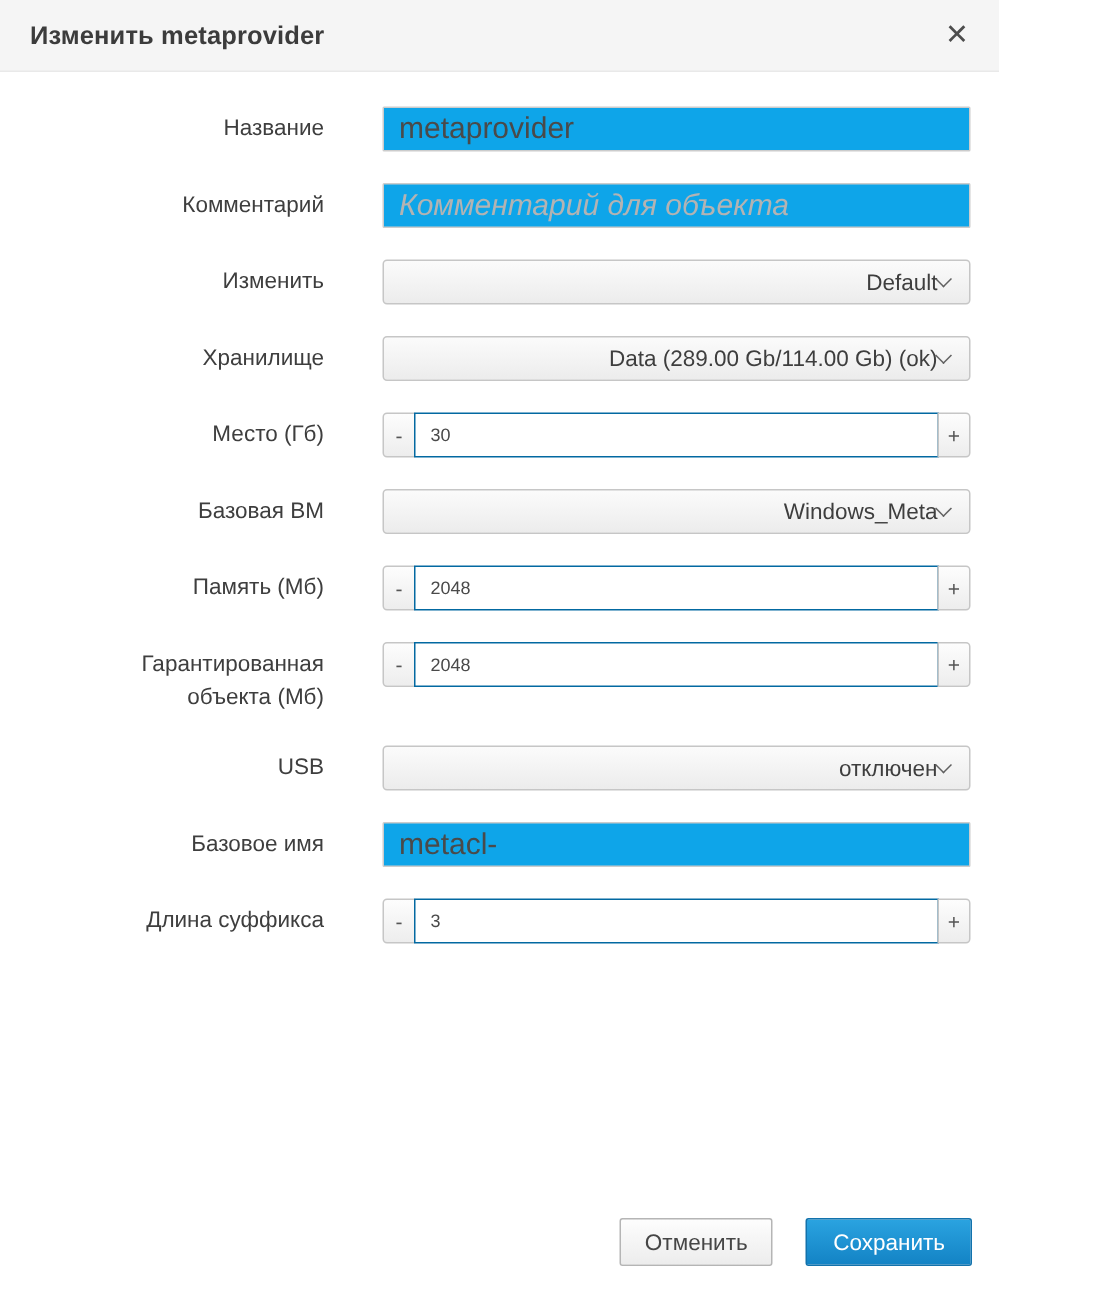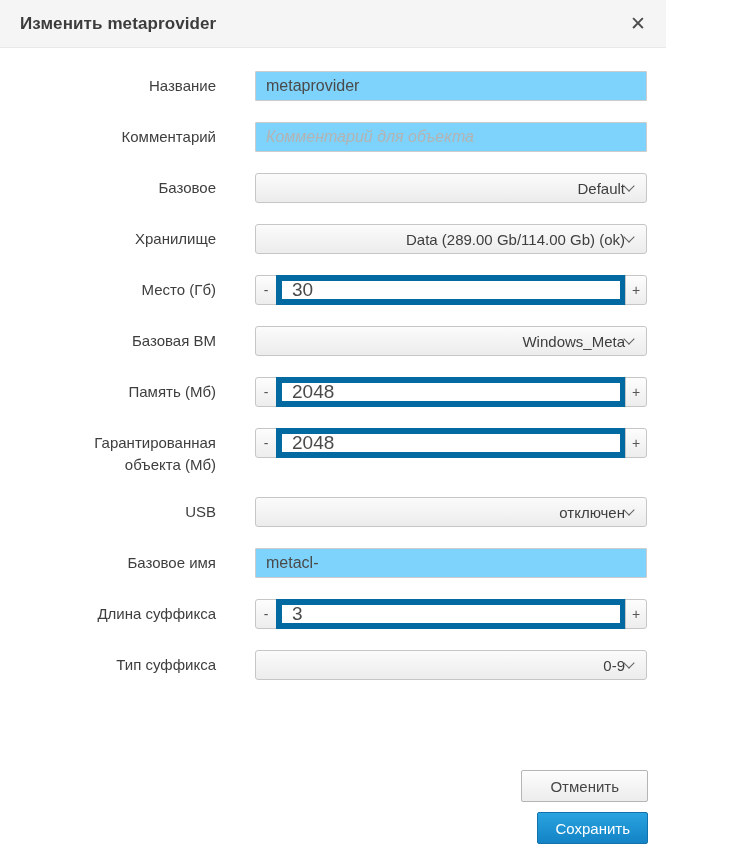--- a/index.html
+++ b/index.html
@@ -63,23 +63,23 @@
   .form-ctrl {
     flex: 1;
     min-width: 0;
   }
   .text-input {
     width: 100%;
     height: 30px;
     box-sizing: border-box;
     border: 1px solid #cccccc;
     border-radius: 1px;
-    background: #7dd3fc;
+    background: #0ea5e9;
     padding: 0 10px;
-    font-size: 16px;
+    font-size: 20px;
     color: #4a4a4a;
     font-family: inherit;
     outline: none;
   }
   .text-input::placeholder {
     color: #b3b3b3;
     font-style: italic;
   }
   .select-box {
     height: 30px;
@@ -123,36 +123,35 @@
     cursor: pointer;
     font-family: inherit;
   }
   .stepper-btn.minus { border-radius: 3px 0 0 3px; }
   .stepper-btn.plus  { border-radius: 0 3px 3px 0; margin-left: -1px; }
   .stepper-input {
     flex: 1;
     min-width: 0;
     height: 30px;
     box-sizing: border-box;
-    border: 6px solid #0369a1;
+    border: 1px solid #0369a1;
     margin-left: -1px;
     background: #ffffff;
     padding: 0 10px;
-    font-size: 19px;
+    font-size: 12px;
     color: #4a4a4a;
     font-family: inherit;
     outline: none;
   }
   .modal-footer {
     position: absolute;
     right: 18px;
     bottom: 17px;
     display: flex;
-    gap: 10px;
-    flex-direction: column;
+    gap: 22px;
   }
   .btn {
     height: 32px;
     font-size: 15px;
     font-family: inherit;
     cursor: pointer;
     box-sizing: border-box;
   }
   .btn-default {
     padding: 0 16px;
@@ -160,21 +159,20 @@
     border: 1px solid #b5b5b5;
     border-radius: 2px;
     color: #464646;
   }
   .btn-primary {
     padding: 0 17px;
     background: linear-gradient(to bottom, #2aa3e0, #1383c5);
     border: 1px solid #1272ac;
     border-radius: 2px;
     color: #ffffff;
-    margin-left: 16px;
   }
 </style>
 </head>
 <body>
 
 <div class="modal">
   <div class="modal-header">
     <div class="modal-title">Изменить metaprovider</div>
     <button class="modal-close">✕</button>
   </div>
@@ -182,21 +180,21 @@
     <div id="form-fields">
         <div class="form-row">
           <label class="form-label">Название</label>
           <div class="form-ctrl"><input class="text-input" type="text" value="metaprovider" style=""></div>
         </div>
         <div class="form-row">
           <label class="form-label">Комментарий</label>
           <div class="form-ctrl"><input class="text-input" type="text" placeholder="Комментарий для объекта" style=""></div>
         </div>
         <div class="form-row">
-          <label class="form-label">Базовое</label>
+          <label class="form-label">Изменить</label>
           <div class="form-ctrl">
             <div class="select-box">
               <span>Default</span>
               <span class="chevron"></span>
             </div>
           </div>
         </div>
         <div class="form-row">
           <label class="form-label">Хранилище</label>
           <div class="form-ctrl">
@@ -258,29 +256,20 @@
           <label class="form-label">Базовое имя</label>
           <div class="form-ctrl"><input class="text-input" type="text" value="metacl-" style=""></div>
         </div>
         <div class="form-row">
           <label class="form-label">Длина суффикса</label>
           <div class="form-ctrl">
             <div class="stepper">
               <button class="stepper-btn minus">-</button>
               <input class="stepper-input" type="text" value="3" style="">
               <button class="stepper-btn plus">+</button>
-            </div>
-          </div>
-        </div>
-        <div class="form-row">
-          <label class="form-label">Тип суффикса</label>
-          <div class="form-ctrl">
-            <div class="select-box">
-              <span>0-9</span>
-              <span class="chevron"></span>
             </div>
           </div>
         </div>
       </div>
   </div>
   <div class="modal-footer">
     <button class="btn btn-default">Отменить</button>
     <button class="btn btn-primary">Сохранить</button>
   </div>
 </div>

